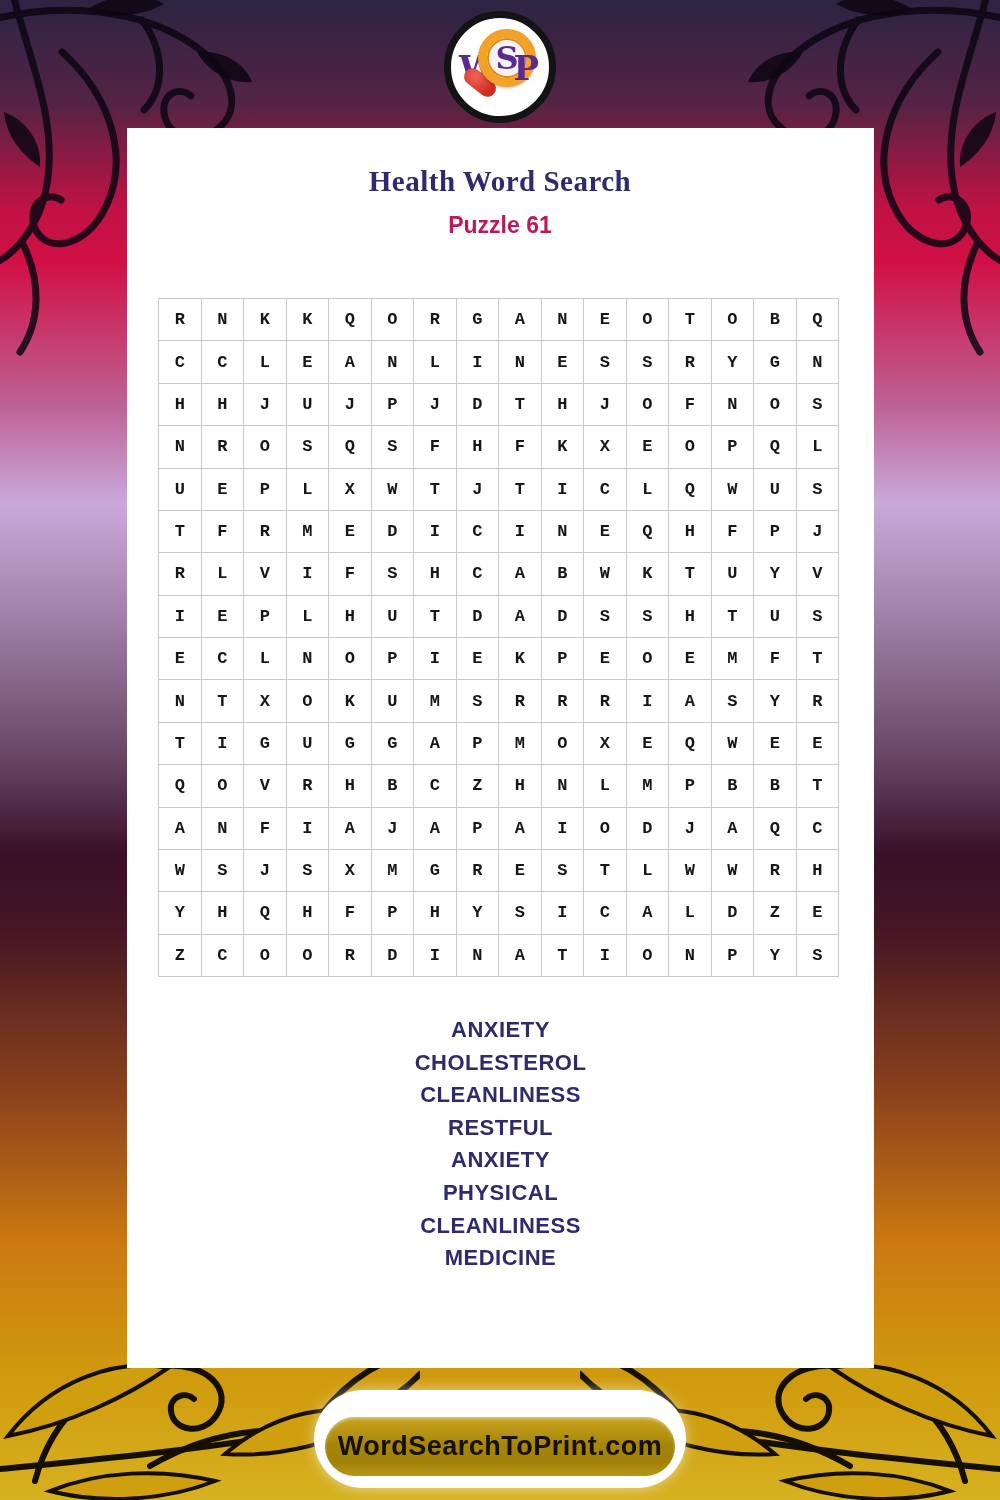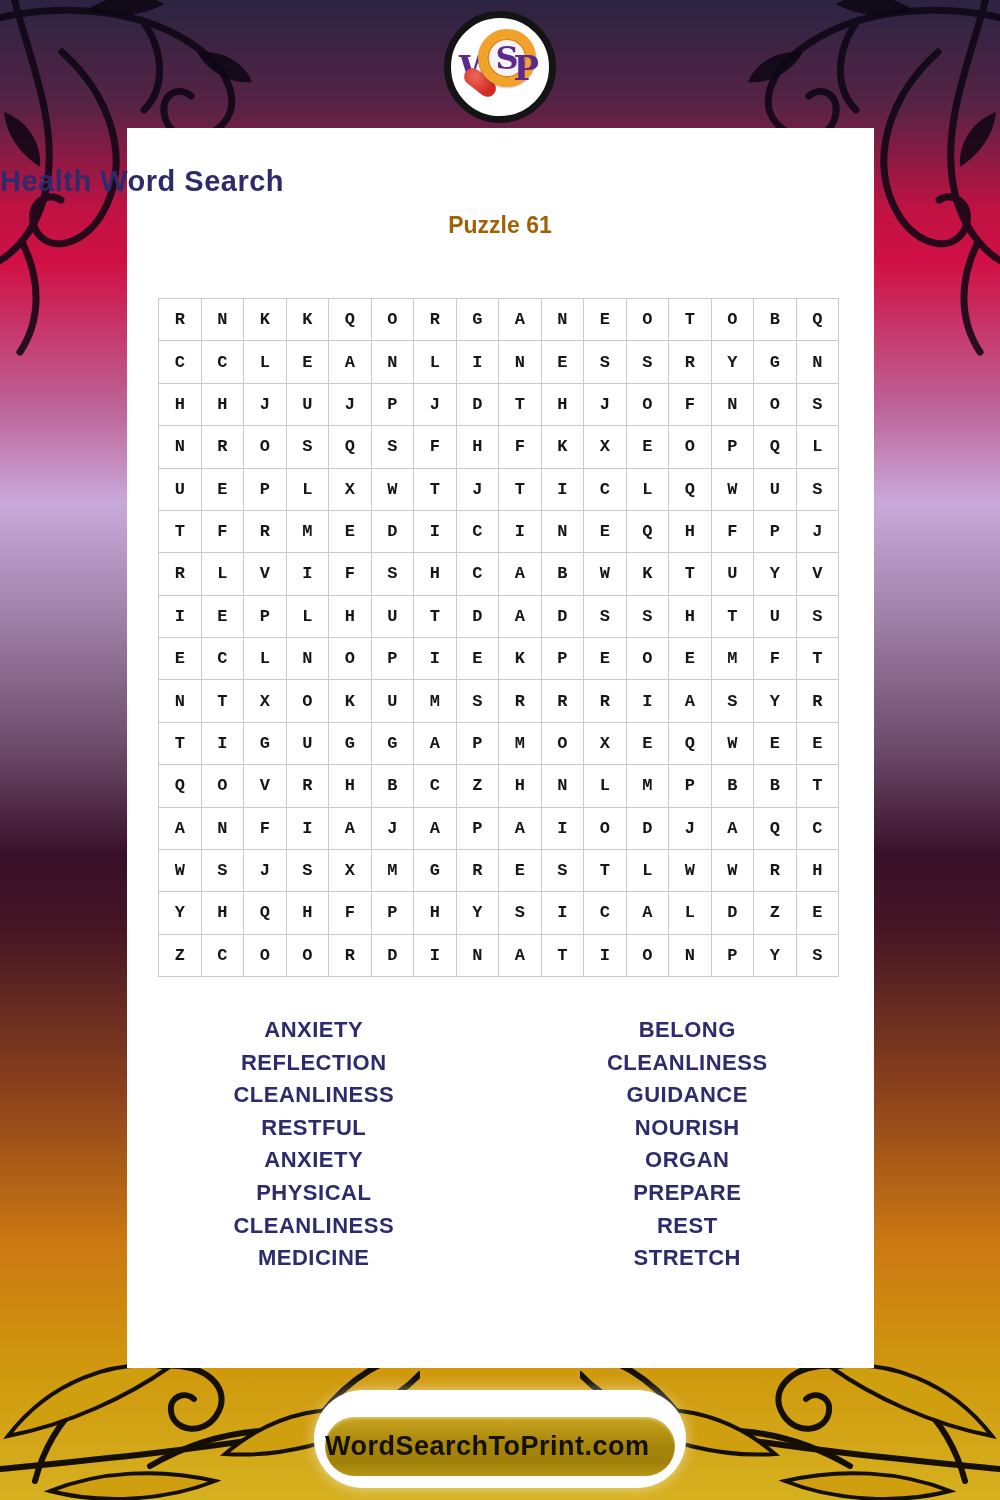--- a/index.html
+++ b/index.html
@@ -53,26 +53,26 @@
     display:flex;align-items:center;justify-content:center;
   }
   .lens .logo-letter{position:static;font-size:32px;}
   .handle{
     position:absolute;left:-13px;top:48px;width:36px;height:17px;border-radius:9px;
     background:radial-gradient(circle at 30% 35%, #f0655a, #cf2c22 70%);
     transform:rotate(38deg);
   }
 
   .title{
-    position:absolute;left:0;top:165px;width:1000px;
-    font-size:29px;font-weight:700;color:#2e2b6d;letter-spacing:.5px;
+    position:absolute;left:0;top:165px;width:1000px;text-align:center;
+    font-size:29px;font-weight:700;color:#2e2b6d;letter-spacing:.5px;font-family:Liberation Serif, serif;
   }
   .subtitle{
     position:absolute;left:0;top:212px;width:1000px;text-align:center;
-    font-size:23px;font-weight:700;color:#a16207;
+    font-size:23px;font-weight:700;color:#be185d;
   }
 
   
   .puzzle-grid{
     position:absolute;left:158px;top:298px;width:680px;height:678px;
     border-top:1px solid #c9c9c9;border-left:1px solid #c9c9c9;
     display:flex;flex-direction:column;background:#ffffff;
   }
   .grid-row{flex:1;display:flex;}
   .grid-cell{
@@ -95,21 +95,21 @@
 
   
   .footer-pill{
     position:absolute;left:50%;top:1390px;transform:translateX(-50%);
     width:372px;height:98px;background:#ffffff;border-radius:49px;
     box-shadow:0 0 14px rgba(255,255,255,.55);z-index:4;
   }
   .footer-btn{
     position:absolute;left:11px;top:10px;right:11px;bottom:12px;border-radius:39px;
     background:linear-gradient(180deg,#c9a51f 0%,#a8860b 45%,#a0800a 75%,#b79514 100%);
-    display:flex;align-items:center;
+    display:flex;align-items:center;justify-content:center;
     box-shadow:inset 0 2px 3px rgba(255,255,255,.35);
     cursor:pointer;
     margin-top:17px;
   }
   .footer-label{
     font-size:27px;font-weight:700;color:#141100;letter-spacing:.5px;
   }
 </style>
 </head>
 <body>
@@ -477,37 +477,27 @@
       <div class="grid-cell">N</div>
       <div class="grid-cell">P</div>
       <div class="grid-cell">Y</div>
       <div class="grid-cell">S</div>
     </div>
   </div>
 
 <div class="word-list">
   <div class="word-col">
       <div class="word-item">ANXIETY</div>
-      <div class="word-item">REFLECTION</div>
+      <div class="word-item">CHOLESTEROL</div>
       <div class="word-item">CLEANLINESS</div>
       <div class="word-item">RESTFUL</div>
       <div class="word-item">ANXIETY</div>
       <div class="word-item">PHYSICAL</div>
       <div class="word-item">CLEANLINESS</div>
       <div class="word-item">MEDICINE</div>
     </div>
-  <div class="word-col">
-      <div class="word-item">BELONG</div>
-      <div class="word-item">CLEANLINESS</div>
-      <div class="word-item">GUIDANCE</div>
-      <div class="word-item">NOURISH</div>
-      <div class="word-item">ORGAN</div>
-      <div class="word-item">PREPARE</div>
-      <div class="word-item">REST</div>
-      <div class="word-item">STRETCH</div>
-    </div>
 </div>
 
 <div class="footer-pill">
   <div class="footer-btn">
     <span class="footer-label">WordSearchToPrint.com</span>
   </div>
 </div>
 
 </body></html>

